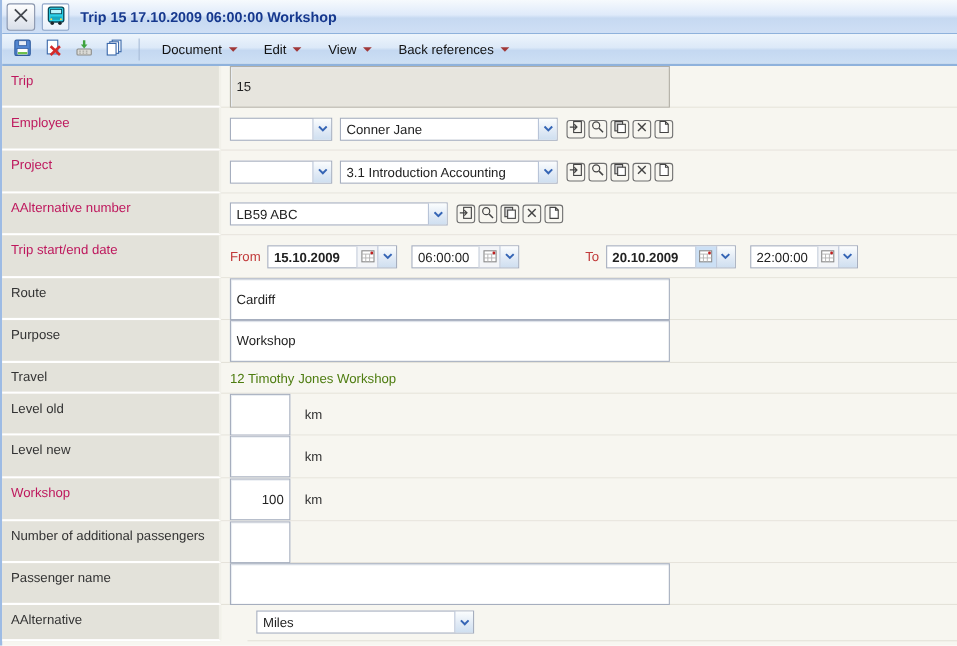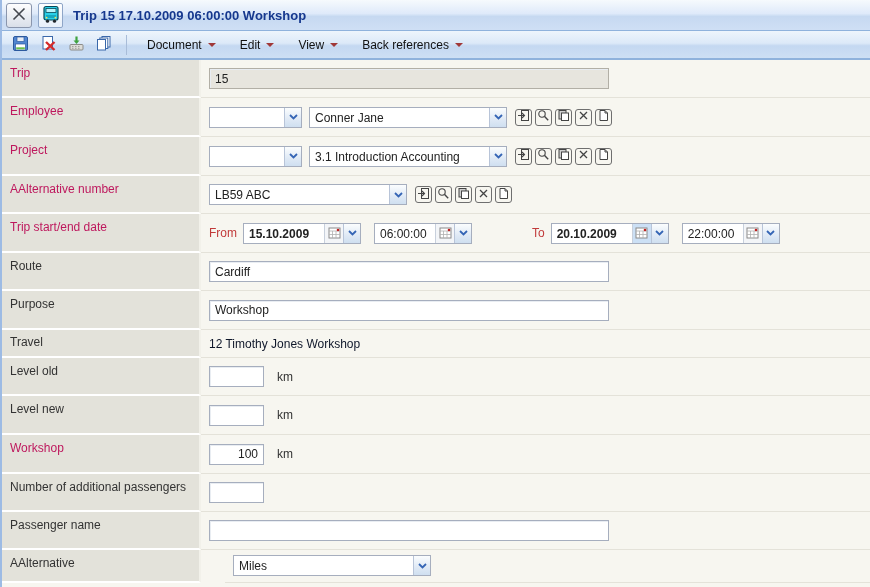--- a/index.html
+++ b/index.html
@@ -42,21 +42,21 @@
   .h38 { height: 38px; } .h39 { height: 39px; } .h28 { height: 28px; } .h33 { height: 33px; gap: 24px; }
   .lbl-cell {
     width: 199px; flex: 0 0 199px; background: #e3e2da; border-bottom: 2px solid #ffffff;
     border-right: 2px solid #f2f1ea; padding: 6px 6px 0 8px; color: #333;
   }
   .lbl-cell.req { color: #be185d; }
   .fld-cell { flex: 1; background: #f7f6f0; border-bottom: 1px solid #e4e2d9; display: flex; align-items: center; padding-left: 8px; }
 
   input.txt {
     height: 21px; border: 1px solid #a6aebe; background: #fff; font: 12px "Liberation Sans", sans-serif;
-    padding: 1px 5px; color: #222; box-shadow: inset 1px 1px 0 #e9edf2;
+    padding: 18px 5px; color: #222; box-shadow: inset 1px 1px 0 #e9edf2;
   }
   input.ro { background: #e7e5de; border-color: #b2afa6; }
   .w400 { width: 400px; } .w55 { width: 55px; }
   .num { text-align: right; }
   .unit { margin-left: 13px; color: #333; }
 
   .combo { display: inline-flex; height: 21px; border: 1px solid #a6aebe; background: #fff; align-items: stretch; }
   .combo .ctext { padding: 3px 5px 0 5px; white-space: nowrap; overflow: hidden; color: #222; }
   .chev-btn {
     width: 17px; border-left: 1px solid #b8c4d8; display: flex; align-items: center; justify-content: center;
@@ -74,21 +74,21 @@
   .dtgroup { display: inline-flex; height: 21px; border: 1px solid #a6aebe; background: #fff; align-items: stretch; }
   .dtgroup .dtext { padding: 3px 4px 0 5px; white-space: nowrap; color: #222; }
   .dtgroup.date .dtext { width: 80px; font-weight: bold; }
   .dtgroup.time .dtext { width: 60px; }
   .cal-btn { width: 19px; display: flex; align-items: center; justify-content: center; background: #f3f5f8; border-left: 1px solid #c8d0dc; }
   .cal-btn.hl { background: #cce0f5; }
   .from-to { color: #c13a3a; margin-right: 6px; }
   .to-label { margin-left: 60px; }
   .tgap { margin-left: 13px; }
 
-  a.link { color: #0f172a; text-decoration: none; }
+  a.link { color: #4d7c0f; text-decoration: none; }
 </style>
 </head>
 <body>
 
 <div class="window">
 
   <div class="titlebar">
     <button class="close-btn">
       <span>
         <svg width="16" height="16" viewBox="0 0 16 16">

